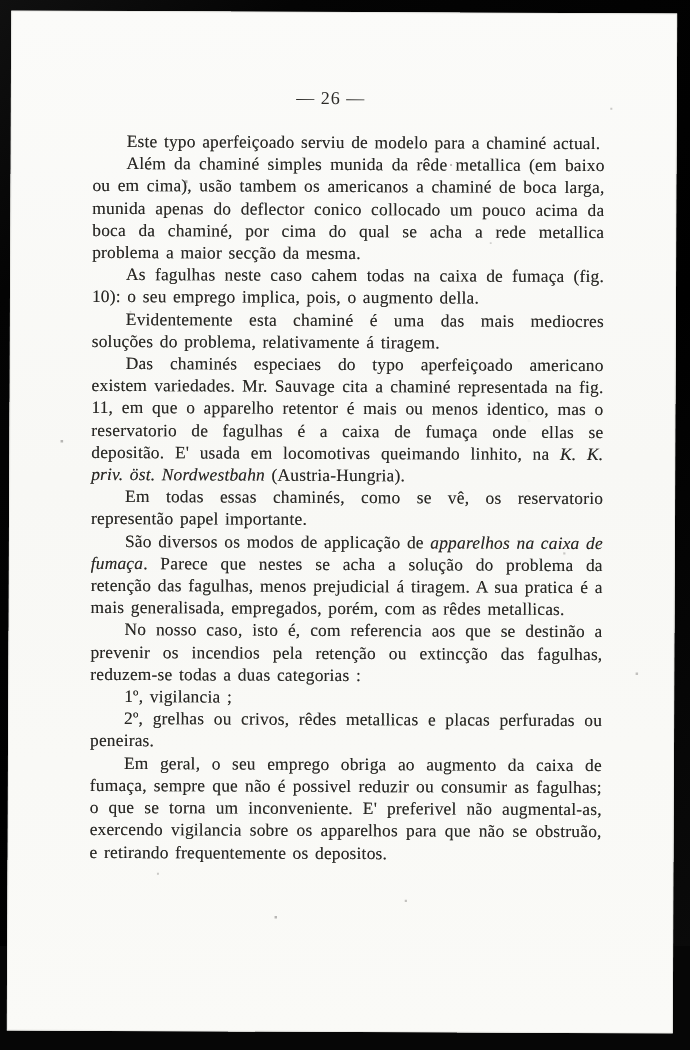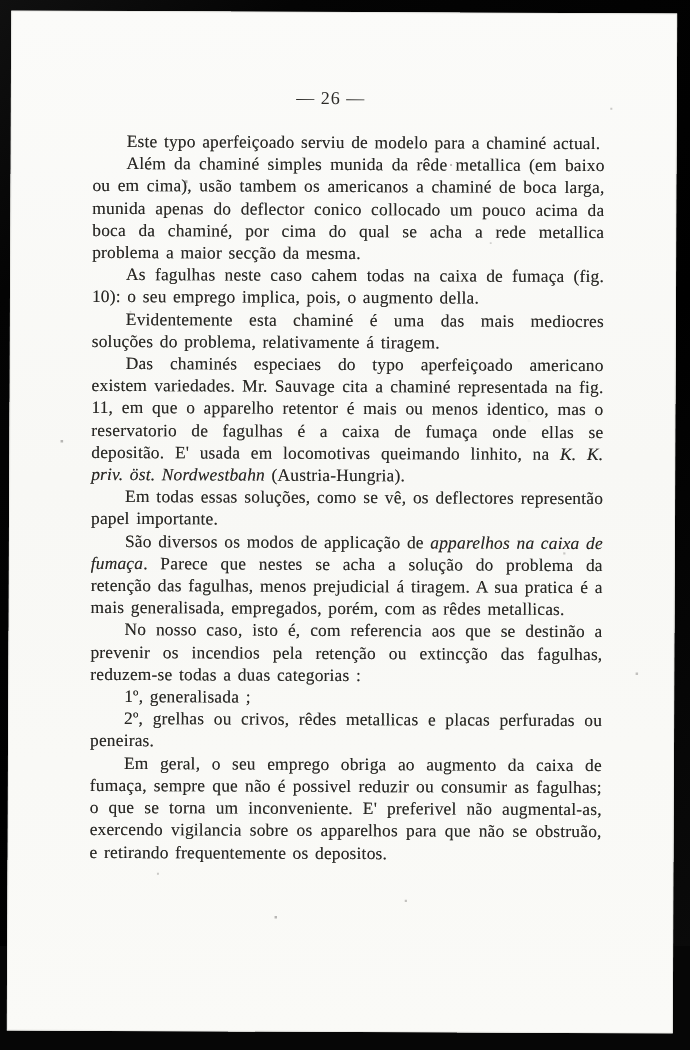--- a/index.html
+++ b/index.html
@@ -88,21 +88,21 @@
 <div class="scan-frame">
   <div class="paper">
     <div class="noise"></div>
     <div class="page-number">— 26 —</div>
     <div class="page-text">
         <p class="para"><span>Este typo aperfeiçoado serviu de modelo para a chaminé actual.</span></p>
         <p class="para"><span>Além da chaminé simples munida da rêde metallica (em baixo ou em cima), usão tambem os americanos a chaminé de boca larga, munida apenas do deflector conico collocado um pouco acima da boca da chaminé, por cima do qual se acha a rede metallica problema a maior secção da mesma.</span></p>
         <p class="para"><span>As fagulhas neste caso cahem todas na caixa de fumaça (fig. 10): o seu emprego implica, pois, o augmento della.</span></p>
         <p class="para"><span>Evidentemente esta chaminé é uma das mais mediocres soluções do problema, relativamente á tiragem.</span></p>
         <p class="para"><span>Das chaminés especiaes do typo aperfeiçoado americano existem variedades. Mr. Sauvage cita a chaminé representada na fig. 11, em que o apparelho retentor é mais ou menos identico, mas o reservatorio de fagulhas é a caixa de fumaça onde ellas se depositão. E' usada em locomotivas queimando linhito, na </span><span class="italic">K. K. priv. öst. Nordwestbahn</span><span> (Austria-Hungria).</span></p>
-        <p class="para"><span>Em todas essas soluções, como se vê, os deflectores representão papel importante.</span></p>
+        <p class="para"><span>Em todas essas chaminés, como se vê, os reservatorio representão papel importante.</span></p>
         <p class="para"><span>São diversos os modos de applicação de </span><span class="italic">apparelhos na caixa de fumaça</span><span>. Parece que nestes se acha a solução do problema da retenção das fagulhas, menos prejudicial á tiragem. A sua pratica é a mais generalisada, empregados, porém, com as rêdes metallicas.</span></p>
         <p class="para"><span>No nosso caso, isto é, com referencia aos que se destinão a prevenir os incendios pela retenção ou extincção das fagulhas, reduzem-se todas a duas categorias :</span></p>
-        <p class="para"><span>1º, generalisada ;</span></p>
+        <p class="para"><span>1º, vigilancia ;</span></p>
         <p class="para"><span>2º, grelhas ou crivos, rêdes metallicas e placas perfuradas ou peneiras.</span></p>
         <p class="para"><span>Em geral, o seu emprego obriga ao augmento da caixa de fumaça, sempre que não é possivel reduzir ou consumir as fagulhas; o que se torna um inconveniente. E' preferivel não augmental-as, exercendo vigilancia sobre os apparelhos para que não se obstruão, e retirando frequentemente os depositos.</span></p>
       </div>
   </div>
 </div>
 
 </body></html>

